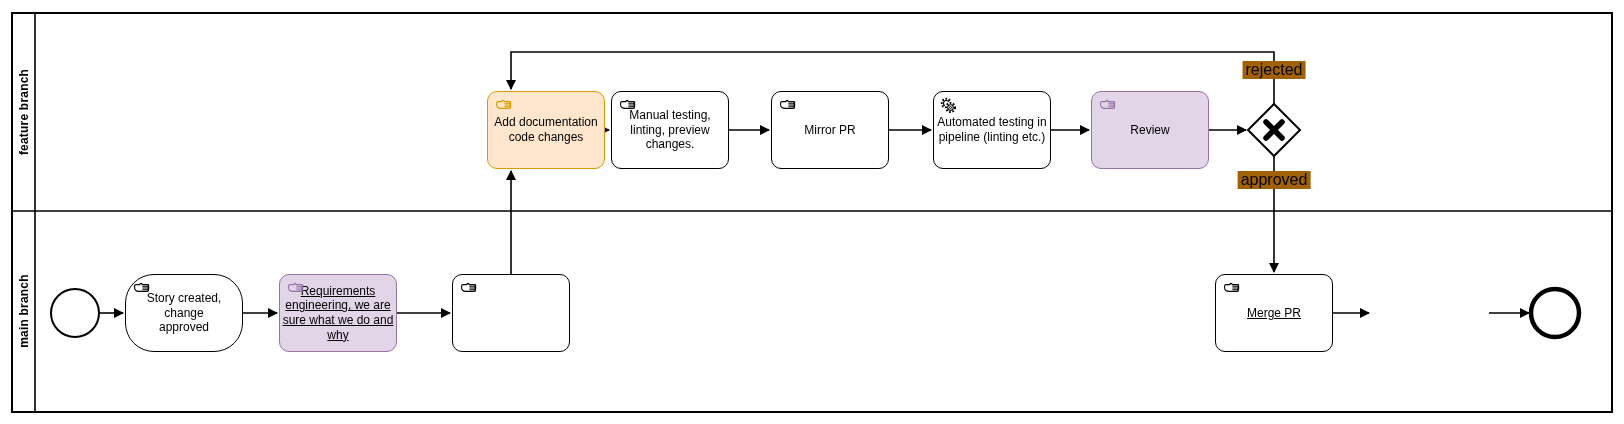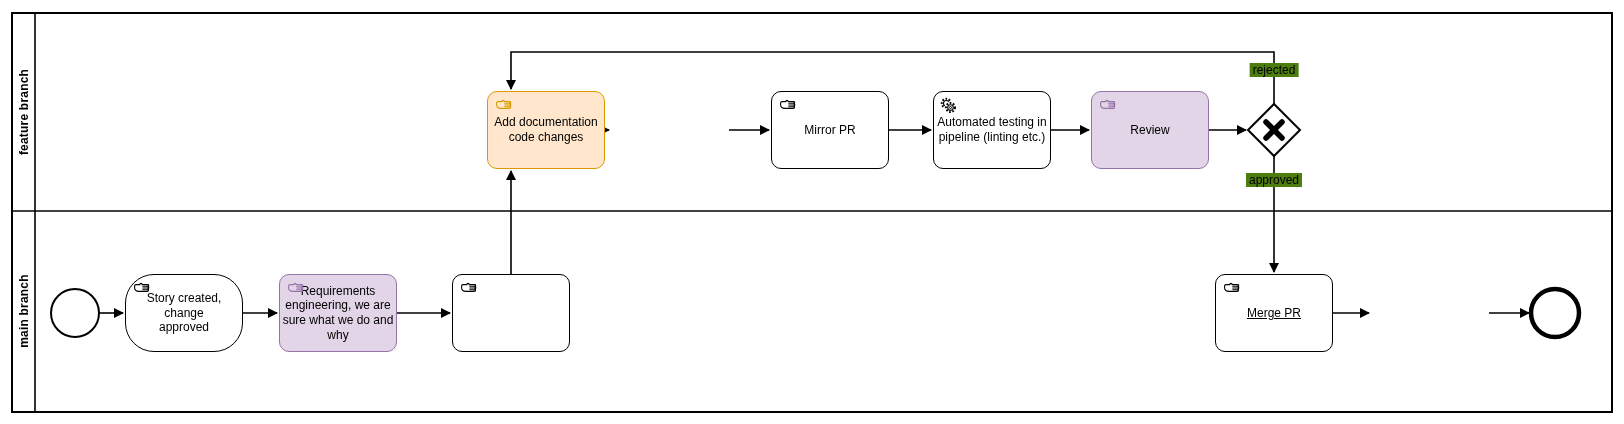--- a/index.html
+++ b/index.html
@@ -36,22 +36,22 @@
   .lane-label {
     position:absolute;
     transform:translate(-50%,-50%) rotate(-90deg);
     font-size:12px; font-weight:bold;
     white-space:nowrap;
     letter-spacing:0.2px;
   }
   .edge-label {
     position:absolute;
     transform:translate(-50%,-50%);
-    background:#4d7c0f;
-    font-size:12px;
+    background:#a16207;
+    font-size:16px;
     padding:0 3px;
     white-space:nowrap;
     text-align:right;
   }
 </style>
 </head>
 <body>
 
 <div class="canvas">
 
@@ -100,20 +100,29 @@
 
   <div class="task orange" style="left:452px; top:91px;">
     <svg class="task-icon" width="20" height="15" viewBox="0 0 20 15" fill="none" stroke="currentColor" stroke-width="1.1" stroke-linecap="round" stroke-linejoin="round">
       <path d="M4,4.6 L7.8,4.6 C7.9,2.9 10.1,2.9 10.2,4.6 L15.6,4.6 C17.1,4.6 17.1,6.3 15.6,6.3 C17.2,6.3 17.2,8 15.7,8 C17.1,8 17.1,9.7 15.6,9.7 C16.9,9.7 16.9,11.4 14.8,11.4 L7,11.4 C4.2,11.4 2.6,10.2 2.6,7.8 L2.6,6 C2.6,5.2 3.2,4.6 4,4.6 Z"></path>
       <path d="M10.8,6.3 L15.6,6.3 M10.8,8 L15.7,8 M10.8,9.7 L15.6,9.7"></path>
     </svg>
     <div class="task-label">Add documentation
 code changes</div>
   </div>
 
+  <div class="task" style="left:611px; top:91px;">
+    <svg class="task-icon" width="20" height="15" viewBox="0 0 20 15" fill="none" stroke="currentColor" stroke-width="1.1" stroke-linecap="round" stroke-linejoin="round">
+      <path d="M4,4.6 L7.8,4.6 C7.9,2.9 10.1,2.9 10.2,4.6 L15.6,4.6 C17.1,4.6 17.1,6.3 15.6,6.3 C17.2,6.3 17.2,8 15.7,8 C17.1,8 17.1,9.7 15.6,9.7 C16.9,9.7 16.9,11.4 14.8,11.4 L7,11.4 C4.2,11.4 2.6,10.2 2.6,7.8 L2.6,6 C2.6,5.2 3.2,4.6 4,4.6 Z"></path>
+      <path d="M10.8,6.3 L15.6,6.3 M10.8,8 L15.7,8 M10.8,9.7 L15.6,9.7"></path>
+    </svg>
+    <div class="task-label">Manual testing,
+linting, preview
+changes.</div>
+  </div>
 
   <div class="task" style="left:771px; top:91px;">
     <svg class="task-icon" width="20" height="15" viewBox="0 0 20 15" fill="none" stroke="currentColor" stroke-width="1.1" stroke-linecap="round" stroke-linejoin="round">
       <path d="M4,4.6 L7.8,4.6 C7.9,2.9 10.1,2.9 10.2,4.6 L15.6,4.6 C17.1,4.6 17.1,6.3 15.6,6.3 C17.2,6.3 17.2,8 15.7,8 C17.1,8 17.1,9.7 15.6,9.7 C16.9,9.7 16.9,11.4 14.8,11.4 L7,11.4 C4.2,11.4 2.6,10.2 2.6,7.8 L2.6,6 C2.6,5.2 3.2,4.6 4,4.6 Z"></path>
       <path d="M10.8,6.3 L15.6,6.3 M10.8,8 L15.7,8 M10.8,9.7 L15.6,9.7"></path>
     </svg>
     <div class="task-label">Mirror PR</div>
   </div>
 
   <div class="task" style="left:933px; top:91px;">
@@ -144,21 +153,21 @@
 
   <div class="task" style="left:125px; top:274px;border-radius:29px;">
     <svg class="task-icon" width="20" height="15" viewBox="0 0 20 15" fill="none" stroke="currentColor" stroke-width="1.1" stroke-linecap="round" stroke-linejoin="round">
       <path d="M4,4.6 L7.8,4.6 C7.9,2.9 10.1,2.9 10.2,4.6 L15.6,4.6 C17.1,4.6 17.1,6.3 15.6,6.3 C17.2,6.3 17.2,8 15.7,8 C17.1,8 17.1,9.7 15.6,9.7 C16.9,9.7 16.9,11.4 14.8,11.4 L7,11.4 C4.2,11.4 2.6,10.2 2.6,7.8 L2.6,6 C2.6,5.2 3.2,4.6 4,4.6 Z"></path>
       <path d="M10.8,6.3 L15.6,6.3 M10.8,8 L15.7,8 M10.8,9.7 L15.6,9.7"></path>
     </svg>
     <div class="task-label">Story created, change
 approved</div>
   </div>
 
-  <div class="task purple" style="left:279px; top:274px;">
+  <div class="task purple" style="left:279px; top:274px;text-decoration:underline;">
     <svg class="task-icon" width="20" height="15" viewBox="0 0 20 15" fill="none" stroke="currentColor" stroke-width="1.1" stroke-linecap="round" stroke-linejoin="round">
       <path d="M4,4.6 L7.8,4.6 C7.9,2.9 10.1,2.9 10.2,4.6 L15.6,4.6 C17.1,4.6 17.1,6.3 15.6,6.3 C17.2,6.3 17.2,8 15.7,8 C17.1,8 17.1,9.7 15.6,9.7 C16.9,9.7 16.9,11.4 14.8,11.4 L7,11.4 C4.2,11.4 2.6,10.2 2.6,7.8 L2.6,6 C2.6,5.2 3.2,4.6 4,4.6 Z"></path>
       <path d="M10.8,6.3 L15.6,6.3 M10.8,8 L15.7,8 M10.8,9.7 L15.6,9.7"></path>
     </svg>
     <div class="task-label">Requirements
 engineering, we are
 sure what we do and
 why</div>
   </div>
 

